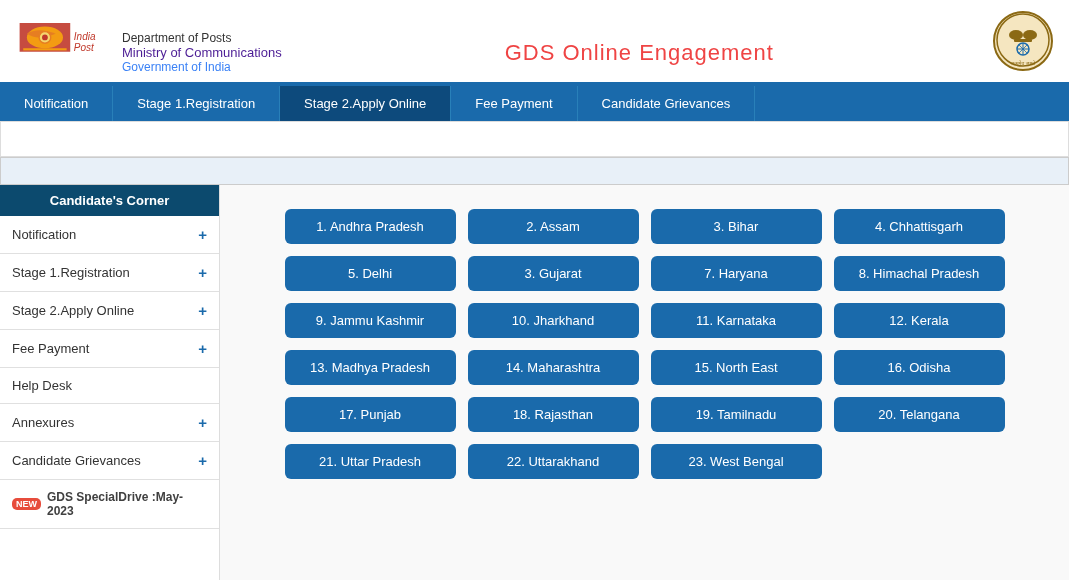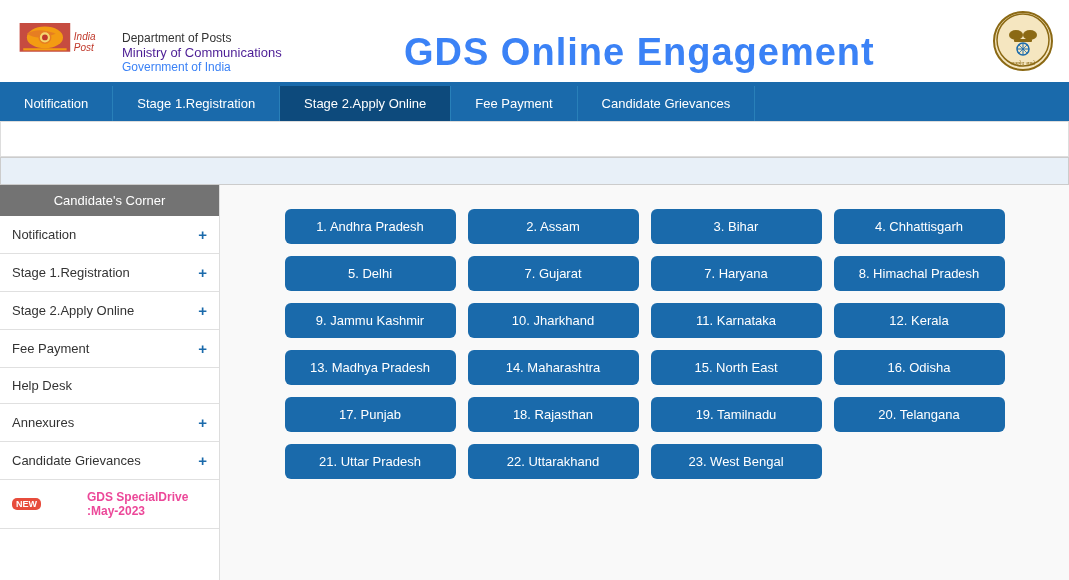--- a/index.html
+++ b/index.html
@@ -15,21 +15,21 @@
 
     
     .subheader { background: #fff; border: 1px solid #ddd; padding: 8px 16px; min-height: 36px; margin: 0; }
     .subheader2 { background: #e8f0f8; border: 1px solid #ccc; padding: 6px 16px; min-height: 28px; }
 
     
     .main-layout { display: flex; }
 
     
     .sidebar { width: 220px; background: #fff; border-right: 1px solid #ddd; min-height: 450px; padding: 0; flex-shrink: 0; }
-    .sidebar-header { background: #737373; color: #fff; font-weight: normal; font-size: 13px; padding: 8px 12px; text-align: center; }
+    .sidebar-header { background: #0c4a6e; color: #fff; font-weight: bold; font-size: 13px; padding: 8px 12px; text-align: center; }
     .sidebar-item { border-bottom: 1px solid #e0e0e0; padding: 10px 12px; cursor: pointer; display: flex; justify-content: space-between; align-items: center; color: #333; font-size: 13px; }
     .sidebar-item .plus { color: #1a6aab; font-weight: bold; font-size: 15px; }
     .sidebar-item-special { border-bottom: 1px solid #e0e0e0; padding: 10px 12px; cursor: pointer; display: flex; align-items: center; gap: 6px; font-size: 12px; }
     .new-badge { background: #e74c3c; color: #fff; font-size: 9px; font-weight: bold; padding: 1px 4px; border-radius: 5px; }
 
     
     .content { flex: 1; padding: 24px 20px; background: #f9f9f9; }
 
     
     .states-grid { display: grid; grid-template-columns: repeat(4, 1fr); gap: 12px; max-width: 720px; margin: 0 auto; }
@@ -61,21 +61,21 @@
     <span style="font-size:10px;color:#c0392b;font-style:italic;margin-top:2px;">India Post</span>
   </div>
 
   <div style="display:flex;align-items:center;flex:1;gap:20px;margin-top:23px;">
     <div>
       <div style="font-size:12px;color:#333;">Department of Posts</div>
       <div style="font-size:13px;color:#4c1d95;text-align:right;">Ministry of Communications</div>
       <div style="font-size:12px;color:#3b82f6;">Government of India</div>
     </div>
     <div style="flex:1;text-align:center;">
-      <span style="font-size:38px;font-weight:bold;color:#3b82f6;letter-spacing:1px;">GDS Online Engagement</span>
+      <span style="font-size:22px;font-weight:normal;color:#ef4444;letter-spacing:1px;">GDS Online Engagement</span>
     </div>
   </div>
 
   <div class="ashoka-emblem">
     <div>
       
       <svg width="54" height="54" viewBox="0 0 54 54">
         <circle cx="27" cy="27" r="26" fill="#f5e6c0" stroke="#8B6914" stroke-width="1.5"></circle>
 
         <ellipse cx="20" cy="22" rx="7" ry="5" fill="#8B6914"></ellipse>
@@ -132,33 +132,33 @@
     <div class="sidebar-item">
       <span>Annexures</span>
       <span class="plus">+</span>
     </div>
     <div class="sidebar-item">
       <span>Candidate Grievances</span>
       <span class="plus">+</span>
     </div>
     <div class="sidebar-item-special">
       <span class="new-badge">NEW</span>
-      <span style="color:#ec4899;font-size:12px;font-weight:bold;margin-left:40px;">GDS SpecialDrive :May-2023</span>
+      <span style="color:#404040;font-size:12px;font-weight:bold;">GDS SpecialDrive :May-2023</span>
     </div>
   </aside>
 
   <main class="content">
     <div class="states-grid" id="states-grid">
 
     <button class="state-btn">1. Andhra Pradesh</button>
         <button class="state-btn">2. Assam</button>
         <button class="state-btn">3. Bihar</button>
         <button class="state-btn">4. Chhattisgarh</button>
         <button class="state-btn">5. Delhi</button>
-        <button class="state-btn">7. Gujarat</button>
+        <button class="state-btn">3. Gujarat</button>
         <button class="state-btn">7. Haryana</button>
         <button class="state-btn">8. Himachal Pradesh</button>
         <button class="state-btn">9. Jammu Kashmir</button>
         <button class="state-btn">10. Jharkhand</button>
         <button class="state-btn">11. Karnataka</button>
         <button class="state-btn">12. Kerala</button>
         <button class="state-btn">13. Madhya Pradesh</button>
         <button class="state-btn">14. Maharashtra</button>
         <button class="state-btn">15. North East</button>
         <button class="state-btn">16. Odisha</button>

